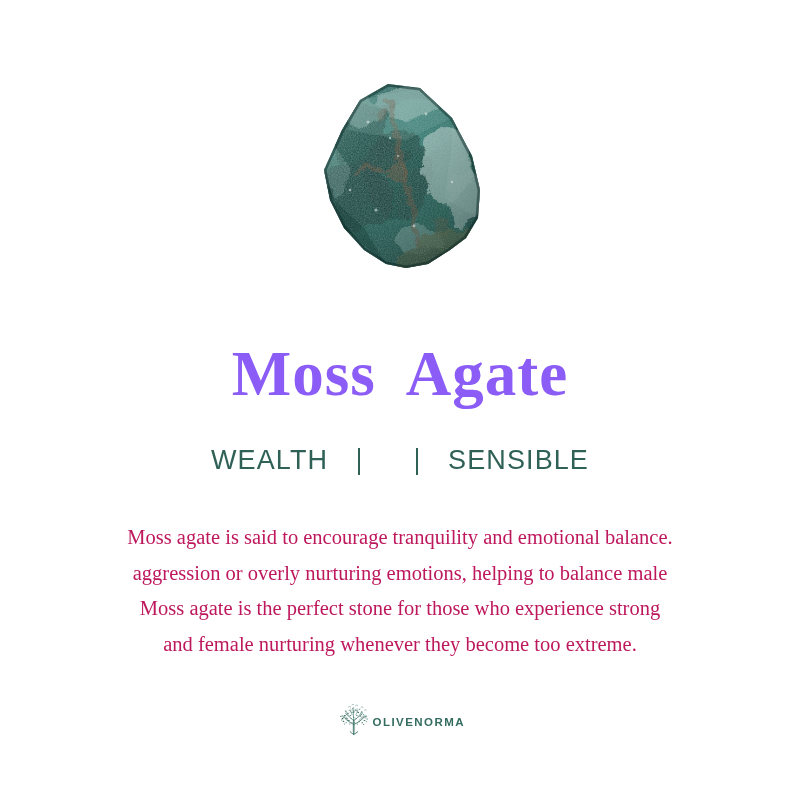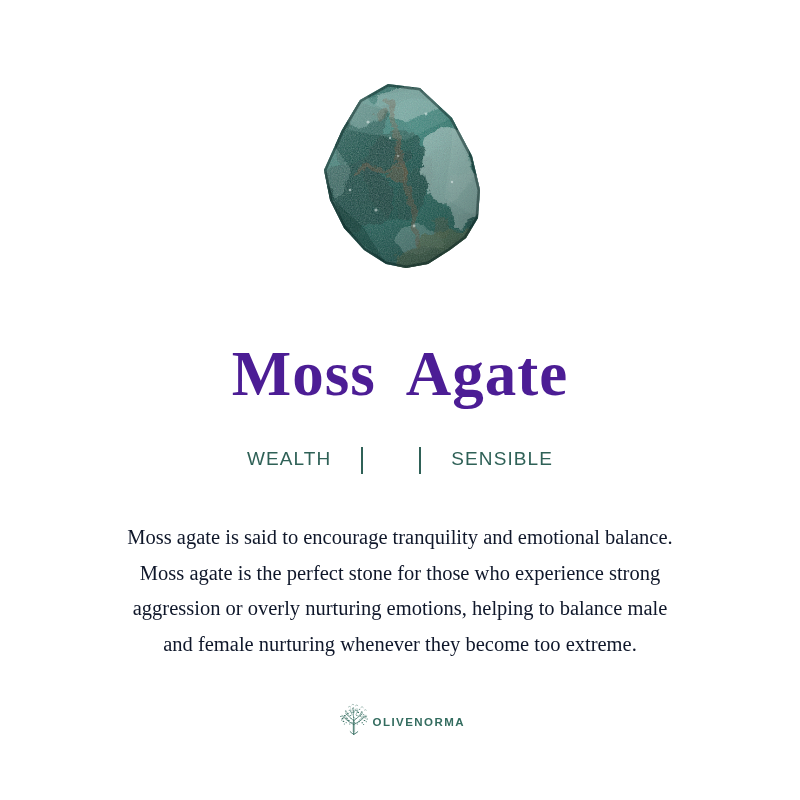--- a/index.html
+++ b/index.html
@@ -29,35 +29,35 @@
 
   
   #title {
     position:absolute;
     top:341px; left:0; width:800px;
     text-align:center;
     font-family:"Liberation Serif", serif;
     font-size:63px;
     font-weight:700;
     letter-spacing:1px;
-    color:#4c1d95;
+    color:#8b5cf6;
     line-height:1.05;
     white-space:pre;
   }
 
   
   #subtitle {
     position:absolute;
     top:446px; left:0; width:800px;
     display:flex;
     justify-content:center;
     align-items:center;
     gap:4px;
     font-family:"Liberation Sans", sans-serif;
-    font-size:19px;
+    font-size:27px;
     font-weight:400;
     letter-spacing:1.1px;
     color:#2f6157;
     line-height:1.1;
   }
   .kw { white-space:nowrap; }
   .sep {
     display:inline-block;
     width:2px; height:27px;
     background:#2f6157;
@@ -66,21 +66,21 @@
     top:1px;
   }
 
   
   #body-copy {
     position:absolute;
     top:520px; left:0; width:800px;
     text-align:center;
     font-family:"Liberation Serif", serif;
     font-size:20.5px;
-    color:#0f172a;
+    color:#be185d;
     line-height:35.5px;
   }
   #body-copy p { margin:0; white-space:nowrap; }
 
   
   #logo {
     position:absolute;
     top:684px; left:50%;
     transform:translateX(-50%);
     width:130px;
@@ -202,22 +202,22 @@
 
   <div id="subtitle">
     <span class="kw">WEALTH</span>
     <span class="sep"></span>
     <span class="sep"></span>
     <span class="kw">SENSIBLE</span>
   </div>
 
   <div id="body-copy">
     <p>Moss agate is said to encourage tranquility and emotional balance.</p>
+    <p>aggression or overly nurturing emotions, helping to balance male</p>
     <p>Moss agate is the perfect stone for those who experience strong</p>
-    <p>aggression or overly nurturing emotions, helping to balance male</p>
     <p>and female nurturing whenever they become too extreme.</p>
   </div>
 
   <div id="logo">
     <svg id="tree-svg" viewBox="0 0 84 72" xmlns="http://www.w3.org/2000/svg">
       <g stroke="#336c5f" fill="none" stroke-linecap="round">
 
         <path d="M42,68 L42,34" stroke-width="2.4"></path>
         <path d="M42,68 C38,66 36,64 34,62" stroke-width="2"></path>
         <path d="M42,68 C46,66 49,64 51,62" stroke-width="2"></path>

